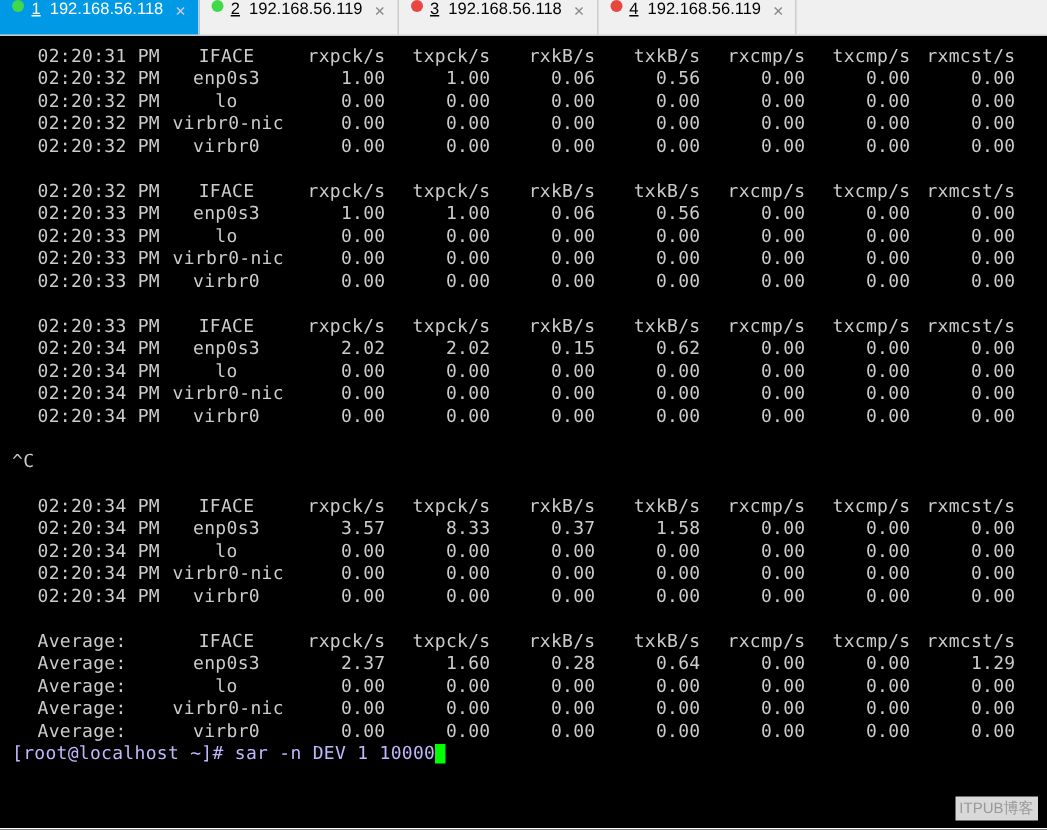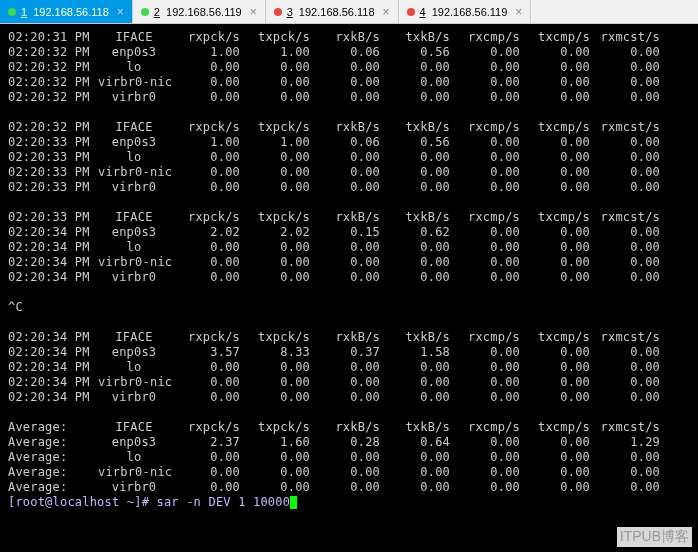--- a/index.html
+++ b/index.html
@@ -13,21 +13,20 @@
       position: relative;
     }
     .tabbar {
       display: flex;
       height: 24px;
       background: #f0f0f0;
       border-bottom: 1px solid #ccc;
     }
     .tab {
       display: flex;
-      align-items: center;
       padding: 0 8px;
       border-right: 1px solid #ccc;
       font-size: 11px;
       cursor: pointer;
       white-space: nowrap;
       font-family: Arial, sans-serif;
     }
     .tab.active {
       background: #0099e5;
       color: #fff;
@@ -52,39 +51,39 @@
       color: #ccc;
       padding: 6px 8px;
       height: 528px;
       overflow: hidden;
       white-space: pre;
       line-height: 15px;
       font-size: 12px;
       letter-spacing: 0.2px;
     }
     .row { display: flex; }
-    .c-time { width: 90px; text-align: left; }
+    .c-time { width: 90px; text-align: left; margin-left: 17px; }
     .c-iface { width: 72px; text-align: center; }
     .c-col { width: 70px; text-align: right; }
     .prompt { color: #c4b5fd; }
     .cursor {
       display: inline-block;
       width: 7px;
       height: 13px;
       background: #00ff00;
       vertical-align: text-bottom;
     }
     .watermark {
       position: absolute;
       right: 6px;
       bottom: 6px;
       color: #999;
       background: rgba(255,255,255,0.85);
       font-family: Arial, sans-serif;
-      font-size: 14px;
+      font-size: 10px;
       padding: 1px 3px;
     }
   </style>
 </head>
 <body>
 
 <div class="tabbar" id="tabbar">
     <div class="tab active">
       <span class="dot" style="background: rgb(63, 217, 74);"></span>
       <span class="label"><span class="num">1</span> 192.168.56.118</span>

